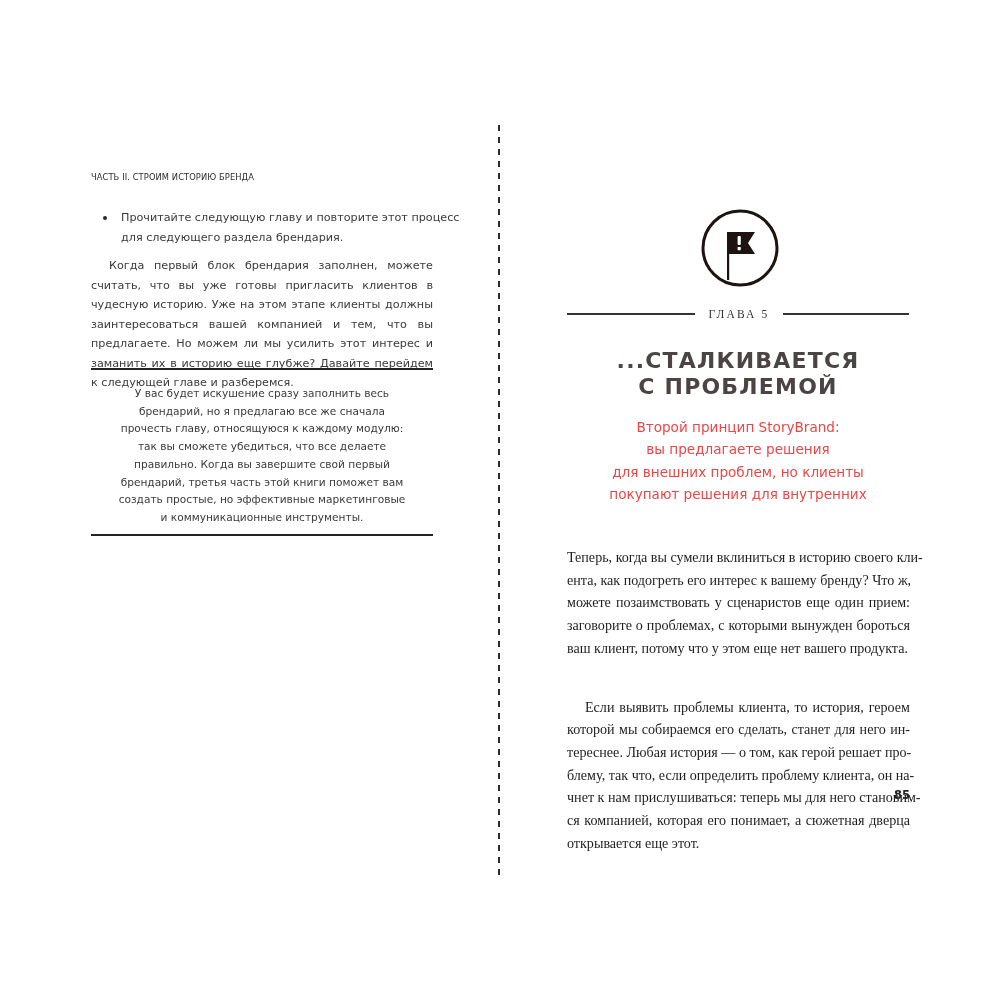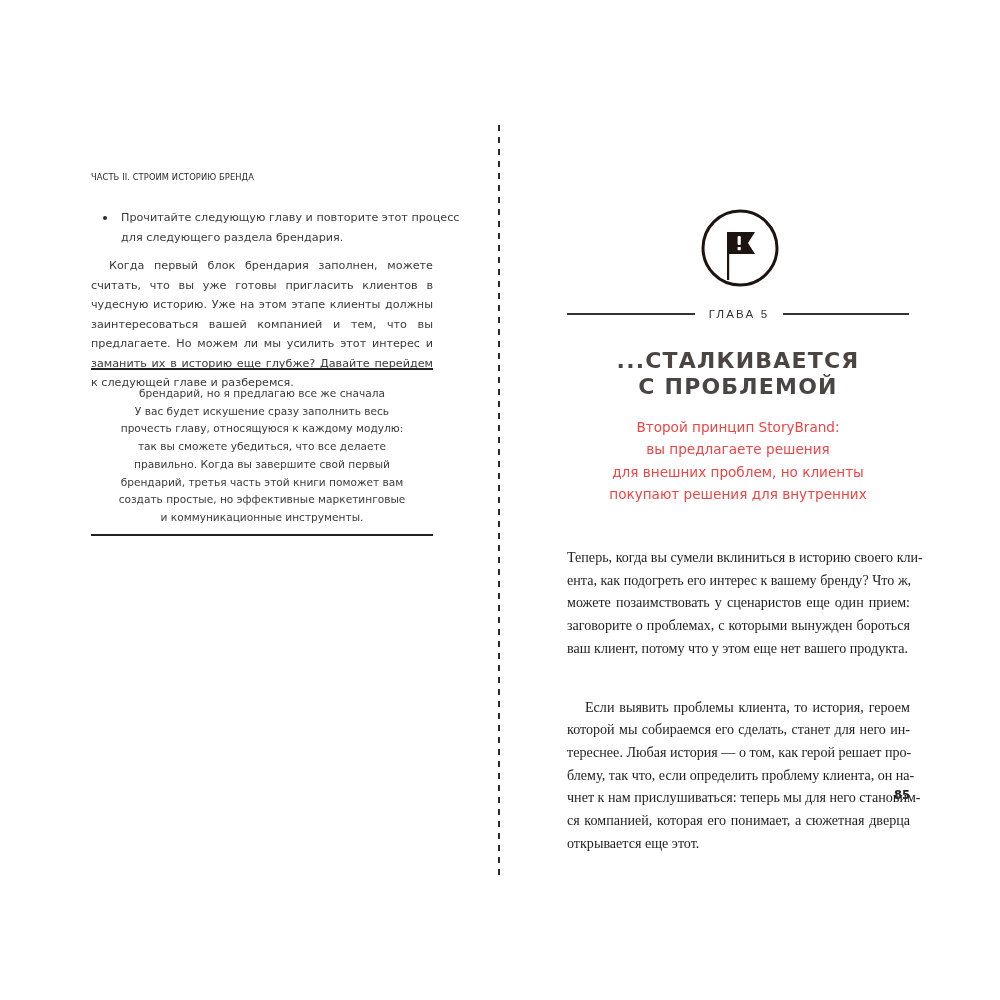--- a/index.html
+++ b/index.html
@@ -110,21 +110,21 @@
       background: #333;
     }
     .chapter-rule.left { left: 567px; width: 128px; }
     .chapter-rule.right { left: 783px; width: 126px; }
     .chapter-label {
       position: absolute;
       left: 695px;
       width: 88px;
       top: 305px;
       text-align: center;
-      font-family: Liberation Sans, sans-serif;
+      font-family: Liberation Serif, serif;
       font-size: 11.5px;
       letter-spacing: 2.2px;
       color: #333;
       line-height: 18px;
     }
     .chapter-title {
       position: absolute;
       left: 567px;
       width: 342px;
       top: 348px;
@@ -194,22 +194,22 @@
       <li>
         <span class="dot"></span>
         <span style="display:block;white-space:nowrap;">Прочитайте следующую главу и повторите этот процесс</span>
         <span style="display:block;white-space:nowrap;">для следующего раздела брендария.</span>
       </li>
     </ul>
     <p class="left-para">Когда первый блок брендария заполнен, можете считать, что вы уже готовы пригласить клиентов в чудесную историю. Уже на этом этапе клиенты должны заинтересоваться вашей компанией и тем, что вы предлагаете. Но можем ли мы усилить этот интерес и заманить их в историю еще глубже? Давайте перейдем к следующей главе и разберемся.</p>
   </div>
 
   <div class="callout">
+    <span class="callout-line">У вас будет искушение сразу заполнить весь</span>
     <span class="callout-line">брендарий, но я предлагаю все же сначала</span>
-    <span class="callout-line">У вас будет искушение сразу заполнить весь</span>
     <span class="callout-line">прочесть главу, относящуюся к каждому модулю:</span>
     <span class="callout-line">так вы сможете убедиться, что все делаете</span>
     <span class="callout-line">правильно. Когда вы завершите свой первый</span>
     <span class="callout-line">брендарий, третья часть этой книги поможет вам</span>
     <span class="callout-line">создать простые, но эффективные маркетинговые</span>
     <span class="callout-line">и коммуникационные инструменты.</span>
   </div>
 
   <div class="chapter-icon">
     <svg width="80" height="80" viewBox="0 0 80 80">

